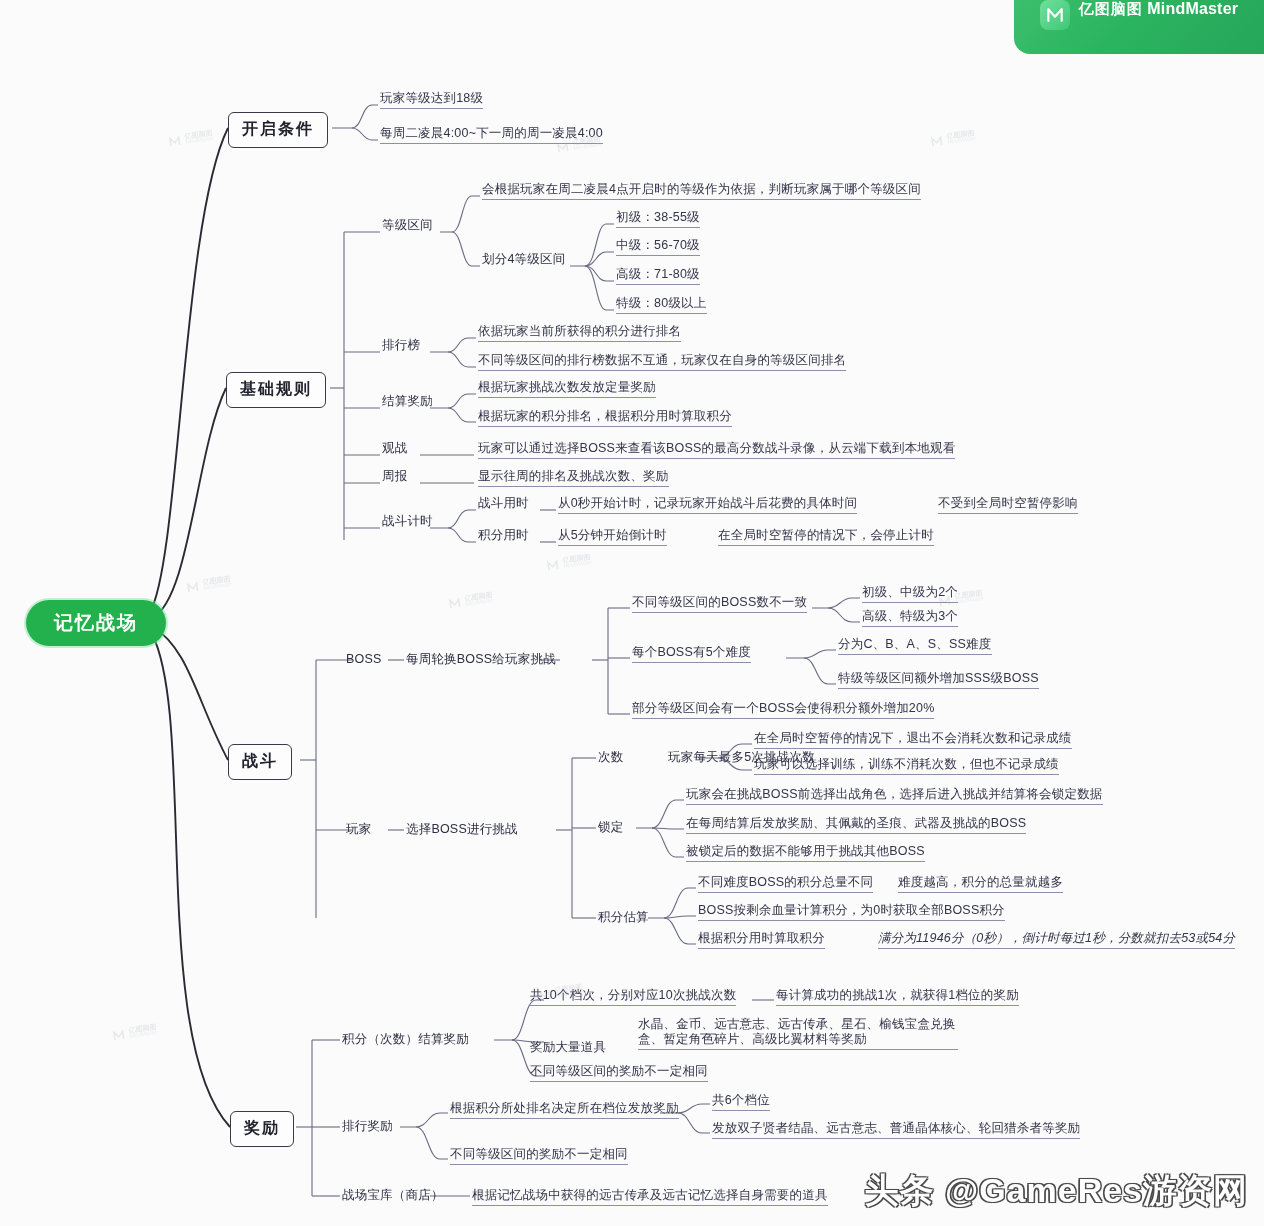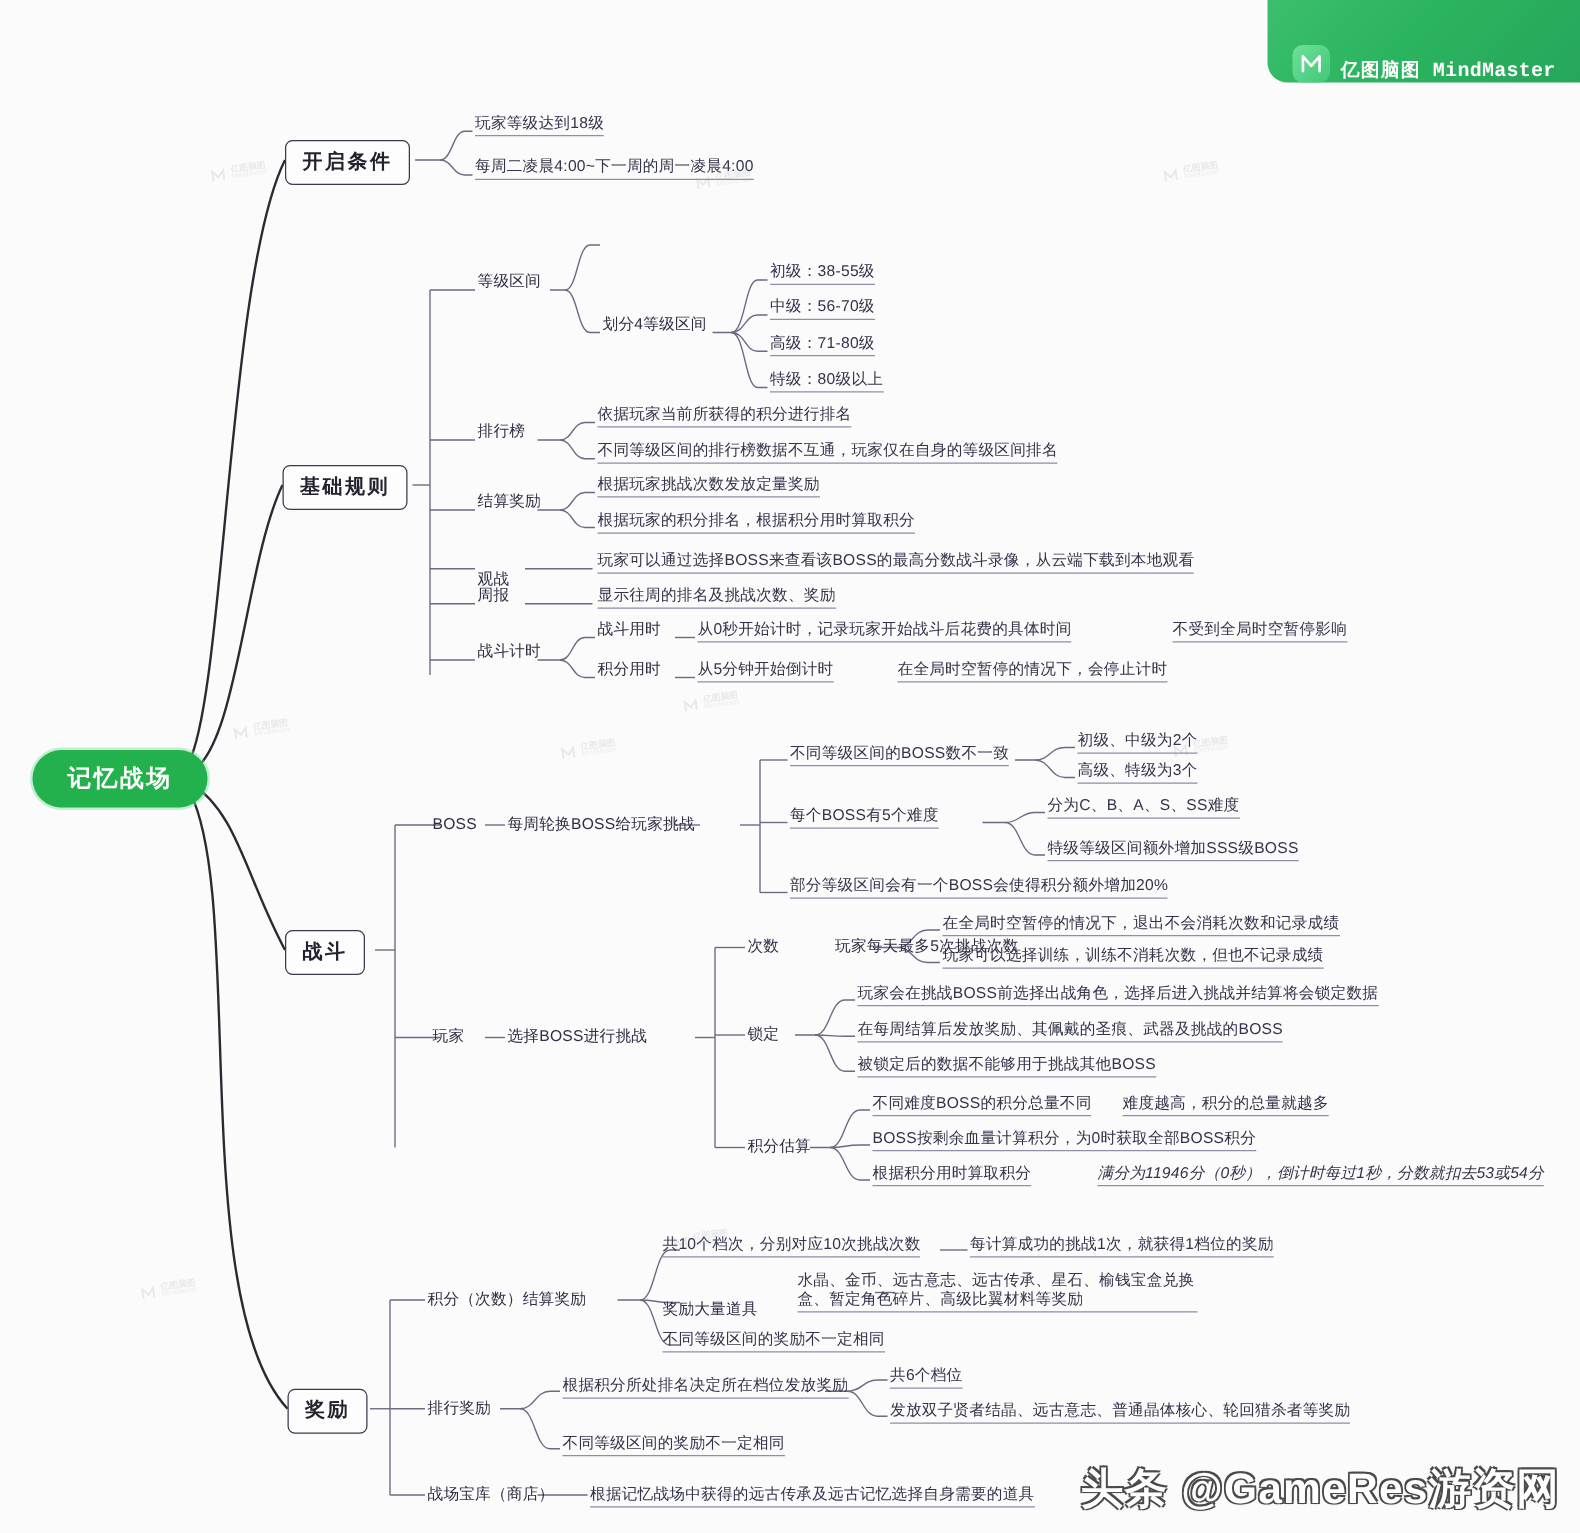--- a/index.html
+++ b/index.html
@@ -11,24 +11,24 @@
     position:relative;
     overflow:hidden;
     color:#2b2b3a;
   }
   #canvas { position:absolute; inset:0; }
   #wires { position:absolute; left:0; top:0; width:1264px; height:1226px; pointer-events:none; }
 
   
   .brand {
     position:absolute; right:0; top:0;
-    width:250px; height:66px;
+    width:250px; height:54px;
     background:linear-gradient(135deg,#3cbf6d 0%,#2bb45f 45%,#26a65a 100%);
     border-bottom-left-radius:16px;
-    display:flex; align-items:flex-end; justify-content:center; gap:9px;font-family:Liberation Mono, monospace;
+    display:flex; align-items:flex-start; justify-content:center; gap:9px;
   }
   .brand-mark {
     width:30px; height:30px; border-radius:8px;
     background:linear-gradient(135deg,#6fe09a,#3fc878);
     display:flex; align-items:center; justify-content:center;
   }
   .brand-mark svg { display:block; }
   .brand-text { line-height:1.08; color:#fff; }
   .brand-cn { font-size:15px; font-weight:bold; letter-spacing:1px; }
   .brand-en { font-size:16px; font-weight:bold; letter-spacing:.2px; }
@@ -223,35 +223,36 @@
 
   <div class="l1" style="left:228px; top:112px;">开启条件</div>
   <div class="l1" style="left:226px; top:372px;">基础规则</div>
   <div class="l1" style="left:228px; top:744px;">战斗</div>
   <div class="l1" style="left:230px; top:1111px;">奖励</div>
 
   <div class="n u" style="left:380px; top:91px;">玩家等级达到18级</div>
   <div class="n u" style="left:380px; top:126px;">每周二凌晨4:00~下一周的周一凌晨4:00</div>
 
   <div class="n lbl" style="left:382px; top:218px;">等级区间</div>
+  <div class="n u" style="left:482px; top:182px;">会根据玩家在周二凌晨4点开启时的等级作为依据，判断玩家属于哪个等级区间</div>
   <div class="n lbl" style="left:482px; top:252px;">划分4等级区间</div>
   <div class="n u" style="left:616px; top:210px;">初级：38-55级</div>
   <div class="n u" style="left:616px; top:238px;">中级：56-70级</div>
   <div class="n u" style="left:616px; top:267px;">高级：71-80级</div>
   <div class="n u" style="left:616px; top:296px;">特级：80级以上</div>
 
   <div class="n lbl" style="left:382px; top:338px;">排行榜</div>
   <div class="n u" style="left:478px; top:324px;">依据玩家当前所获得的积分进行排名</div>
   <div class="n u" style="left:478px; top:353px;">不同等级区间的排行榜数据不互通，玩家仅在自身的等级区间排名</div>
 
   <div class="n lbl" style="left:382px; top:394px;">结算奖励</div>
   <div class="n u" style="left:478px; top:380px;">根据玩家挑战次数发放定量奖励</div>
   <div class="n u" style="left:478px; top:409px;">根据玩家的积分排名，根据积分用时算取积分</div>
 
-  <div class="n lbl" style="left:382px; top:456px;">观战</div>
+  <div class="n lbl" style="left:382px; top:441px;">观战</div>
   <div class="n u" style="left:478px; top:441px;">玩家可以通过选择BOSS来查看该BOSS的最高分数战斗录像，从云端下载到本地观看</div>
   <div class="n lbl" style="left:382px; top:469px;">周报</div>
   <div class="n u" style="left:478px; top:469px;">显示往周的排名及挑战次数、奖励</div>
 
   <div class="n lbl" style="left:382px; top:514px;">战斗计时</div>
   <div class="n lbl" style="left:478px; top:496px;">战斗用时</div>
   <div class="n u" style="left:558px; top:496px;">从0秒开始计时，记录玩家开始战斗后花费的具体时间</div>
   <div class="n u" style="left:938px; top:496px;">不受到全局时空暂停影响</div>
   <div class="n lbl" style="left:478px; top:528px;">积分用时</div>
   <div class="n u" style="left:558px; top:528px;">从5分钟开始倒计时</div>

